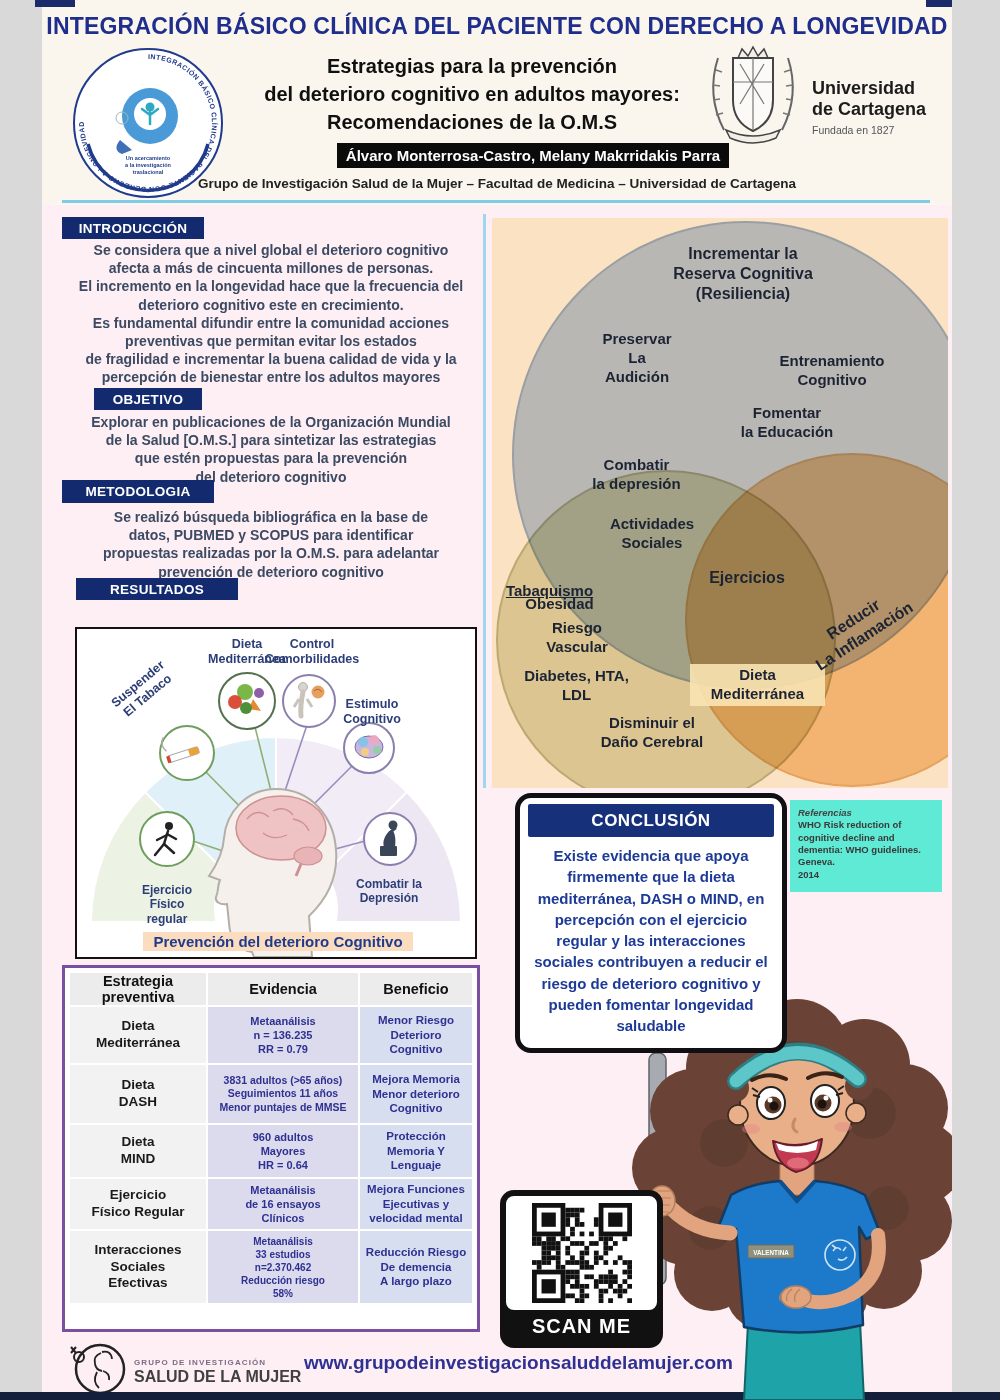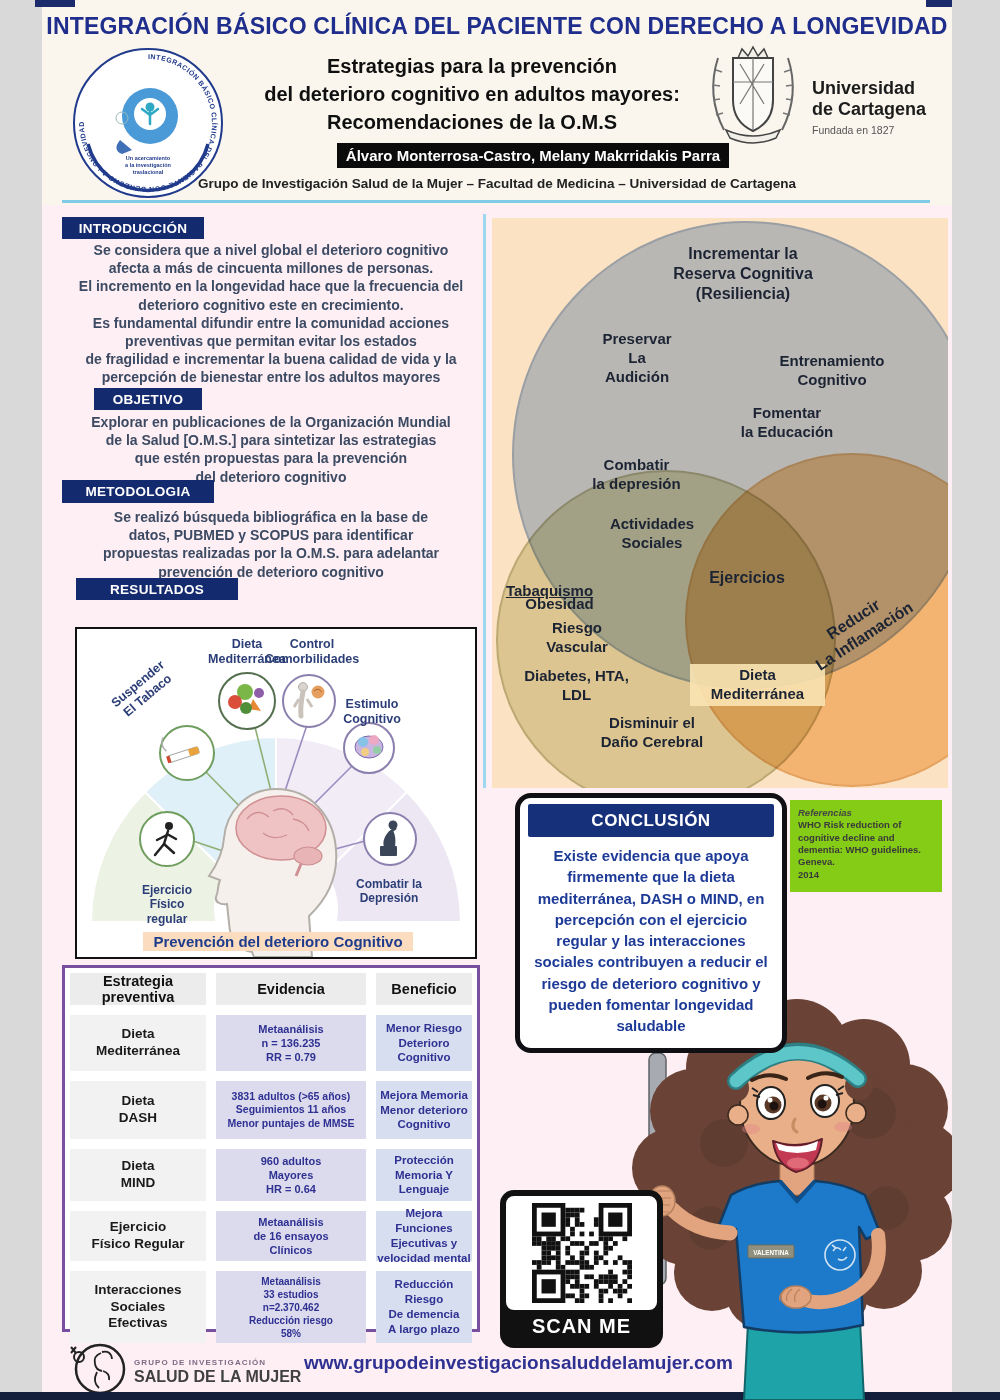--- a/index.html
+++ b/index.html
@@ -31,34 +31,34 @@
   .fig-caption{position:absolute;left:40px;top:304px;width:322px;text-align:center;}
   .fig-caption span{background:#fbdcbe;color:#1f3c8c;font-weight:bold;font-size:15px;padding:1px 10px;}
   
   .venn-panel{left:450px;top:218px;width:456px;height:570px;background:#fbe2c2;overflow:hidden;}
   .vcircle{position:absolute;border-radius:50%;mix-blend-mode:multiply;}
   .vlabel{position:absolute;font-weight:bold;color:#1c2433;text-align:center;line-height:1.25;
     font-size:15px;white-space:pre-line;z-index:5;}
   
   .rtable{left:20px;top:965px;width:418px;height:367px;background:#fff;border:3px solid #7a4fa0;
     box-sizing:border-box;padding:5px;display:grid;grid-template-columns:136px 150px 1fr;
-    grid-template-rows:32px 56px 58px 52px 50px 72px;gap:10px;}
+    grid-template-rows:32px 56px 58px 52px 50px 72px;gap:2px;}
   .cell{display:flex;align-items:center;justify-content:center;text-align:center;white-space:pre-line;}
   .cell.head{background:#ececec;color:#111;font-weight:bold;font-size:14.5px;}
   .cell.strat{background:#f2f2f2;color:#1a1a1a;font-weight:bold;font-size:13.5px;line-height:1.25;}
   .cell.evid{background:#dcdaed;color:#2e3192;font-weight:bold;font-size:11px;line-height:1.3;}
   .cell.benef{background:#d7deef;color:#2e3192;font-weight:bold;font-size:11.5px;line-height:1.3;}
   
   .sign{left:473px;top:793px;width:272px;height:260px;background:#fff;border:5px solid #101014;
     border-radius:16px;box-sizing:border-box;z-index:8;}
   .sign-band{margin:6px 8px 0;height:33px;background:#16307a;border-radius:2px;color:#fff;
     font-weight:bold;font-size:17px;letter-spacing:.5px;display:flex;align-items:center;justify-content:center;}
   .sign-body{padding:8px 10px;font-size:15px;font-weight:bold;color:#1d3a96;line-height:1.42;text-align:center;}
   
-  .refs{left:748px;top:800px;width:152px;height:92px;background:#84cc16;box-sizing:border-box;
+  .refs{left:748px;top:800px;width:152px;height:92px;background:#5eead4;box-sizing:border-box;
     padding:7px 8px;font-size:9.5px;font-weight:bold;color:#3a3a3a;line-height:1.3;}
   .refs .rh{font-style:italic;color:#444;}
   
   .qr-box{left:458px;top:1190px;width:163px;height:158px;background:#111;border-radius:14px;
     box-sizing:border-box;padding:6px;z-index:9;}
   .qr-white{background:#fff;border-radius:8px;height:114px;display:flex;align-items:center;justify-content:center;}
   .qr-label{height:32px;display:flex;align-items:center;justify-content:center;color:#fff;
     font-weight:bold;font-size:20px;letter-spacing:1px;}
   
   .f-group-s{left:92px;top:1358px;width:150px;font-size:8px;font-weight:bold;letter-spacing:1.1px;color:#7d6b86;}

